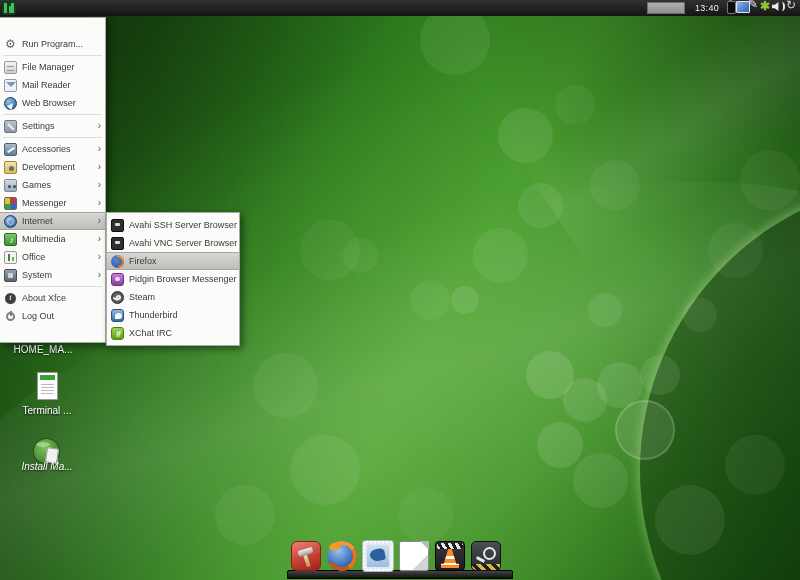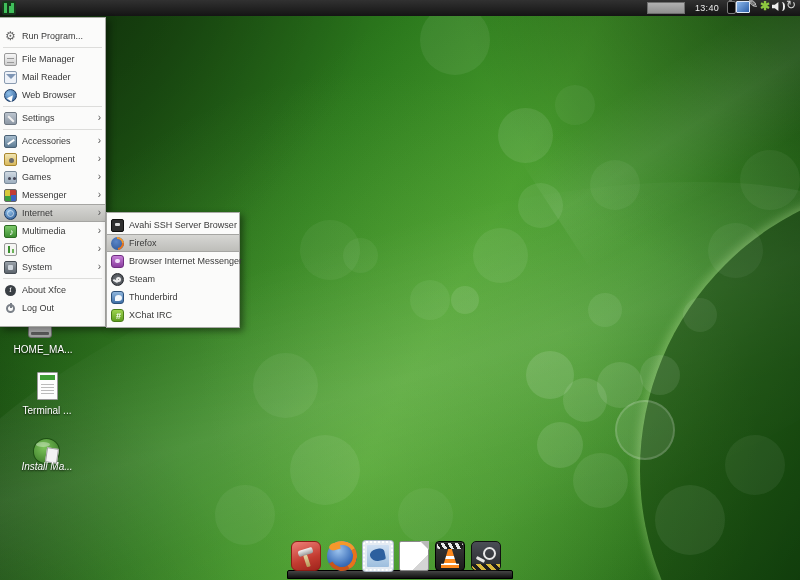--- a/index.html
+++ b/index.html
@@ -48,21 +48,21 @@
   .icon-updates::before{content:"✱";position:absolute;left:0;top:0;color:#8dc63f;font-size:12px;font-weight:bold;}
   .icon-volume{width:14px;}
   .icon-volume::before{content:"";position:absolute;left:0;top:3px;width:8px;height:9px;background:#ececec;
         clip-path:polygon(0 30%,35% 30%,80% 0,80% 100%,35% 70%,0 70%);}
   .icon-volume::after{content:"";position:absolute;right:1px;top:3px;width:5px;height:9px;
         border-right:2px solid #ececec;border-radius:50%;}
   .icon-session::before{content:"↻";position:absolute;left:0;top:-1px;color:#d8d8d8;font-size:12px;}
 
   
   .menu{position:absolute;left:0;top:17px;width:106px;z-index:50;background:#fbfbfa;
-        border:1px solid #a9a9a6;border-left:none;padding:9px 0;
+        border:1px solid #a9a9a6;border-left:none;padding:17px 0;
         box-shadow:3px 3px 7px rgba(0,0,0,0.45);display:flex;flex-direction:column;}
   .submenu{position:absolute;left:106px;top:212px;width:134px;z-index:55;background:#fbfbfa;
         border:1px solid #a9a9a6;padding:3px 0;box-shadow:3px 3px 7px rgba(0,0,0,0.45);
         display:flex;flex-direction:column;}
   .menu-item{display:flex;align-items:center;height:18px;padding:0 4px;gap:5px;cursor:pointer;}
   .menu-item.hl{background:linear-gradient(#d8d8d5,#bcbcb8);
         box-shadow:inset 0 1px 0 #a5a5a2, inset 0 -1px 0 #a5a5a2;}
   .lbl{font-size:9px;color:#3a3a3a;white-space:nowrap;}
   .arrow{margin-left:auto;font-size:10px;color:#555;line-height:1;}
   .menu-sep{height:1px;background:#dddddb;margin:2px 3px;}
@@ -305,27 +305,31 @@
       <div class="menu-item">
         <span class="mi icon-logout"></span>
         <span class="lbl">Log Out</span>
       </div>
     </div>
   <div class="submenu" id="submenu-list">
       <div class="menu-item">
         <span class="mi icon-avahi"></span>
         <span class="lbl">Avahi SSH Server Browser</span>
       </div>
+      <div class="menu-item">
+        <span class="mi icon-avahi"></span>
+        <span class="lbl">Avahi VNC Server Browser</span>
+      </div>
       <div class="menu-item hl">
         <span class="mi icon-firefox-sm"></span>
         <span class="lbl">Firefox</span>
       </div>
       <div class="menu-item">
         <span class="mi icon-pidgin"></span>
-        <span class="lbl">Browser Internet Messenger</span>
+        <span class="lbl">Pidgin Browser Messenger</span>
       </div>
       <div class="menu-item">
         <span class="mi icon-steam-sm"></span>
         <span class="lbl">Steam</span>
       </div>
       <div class="menu-item">
         <span class="mi icon-thunderbird-sm"></span>
         <span class="lbl">Thunderbird</span>
       </div>
       <div class="menu-item">

